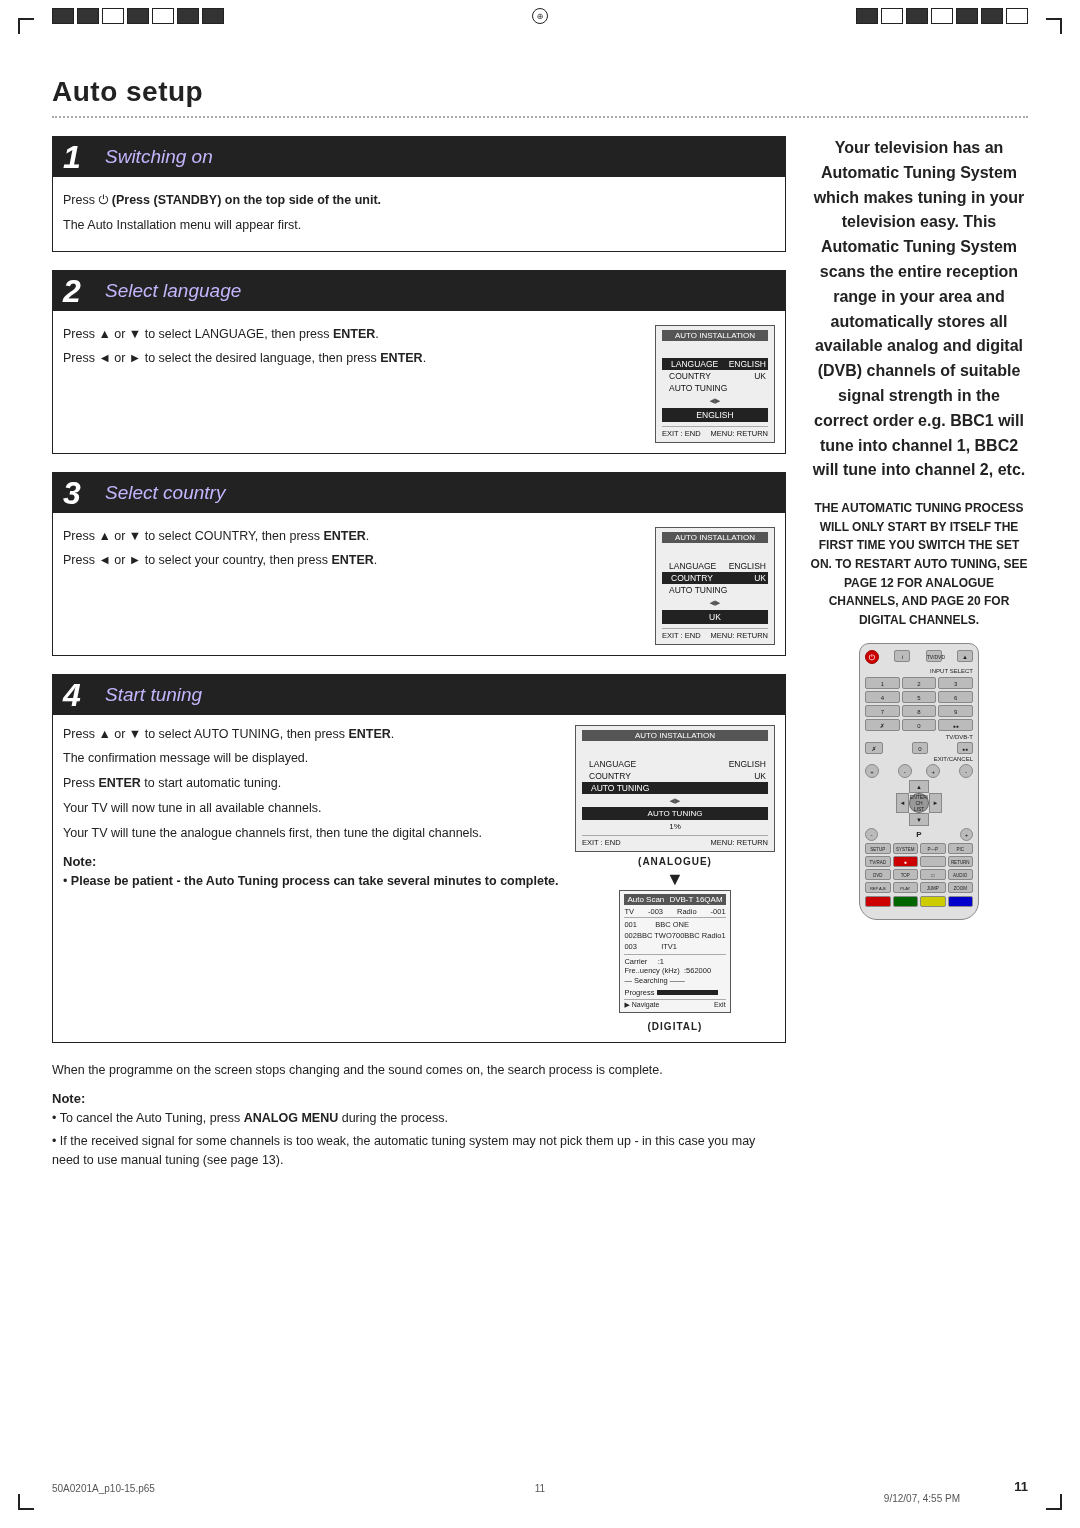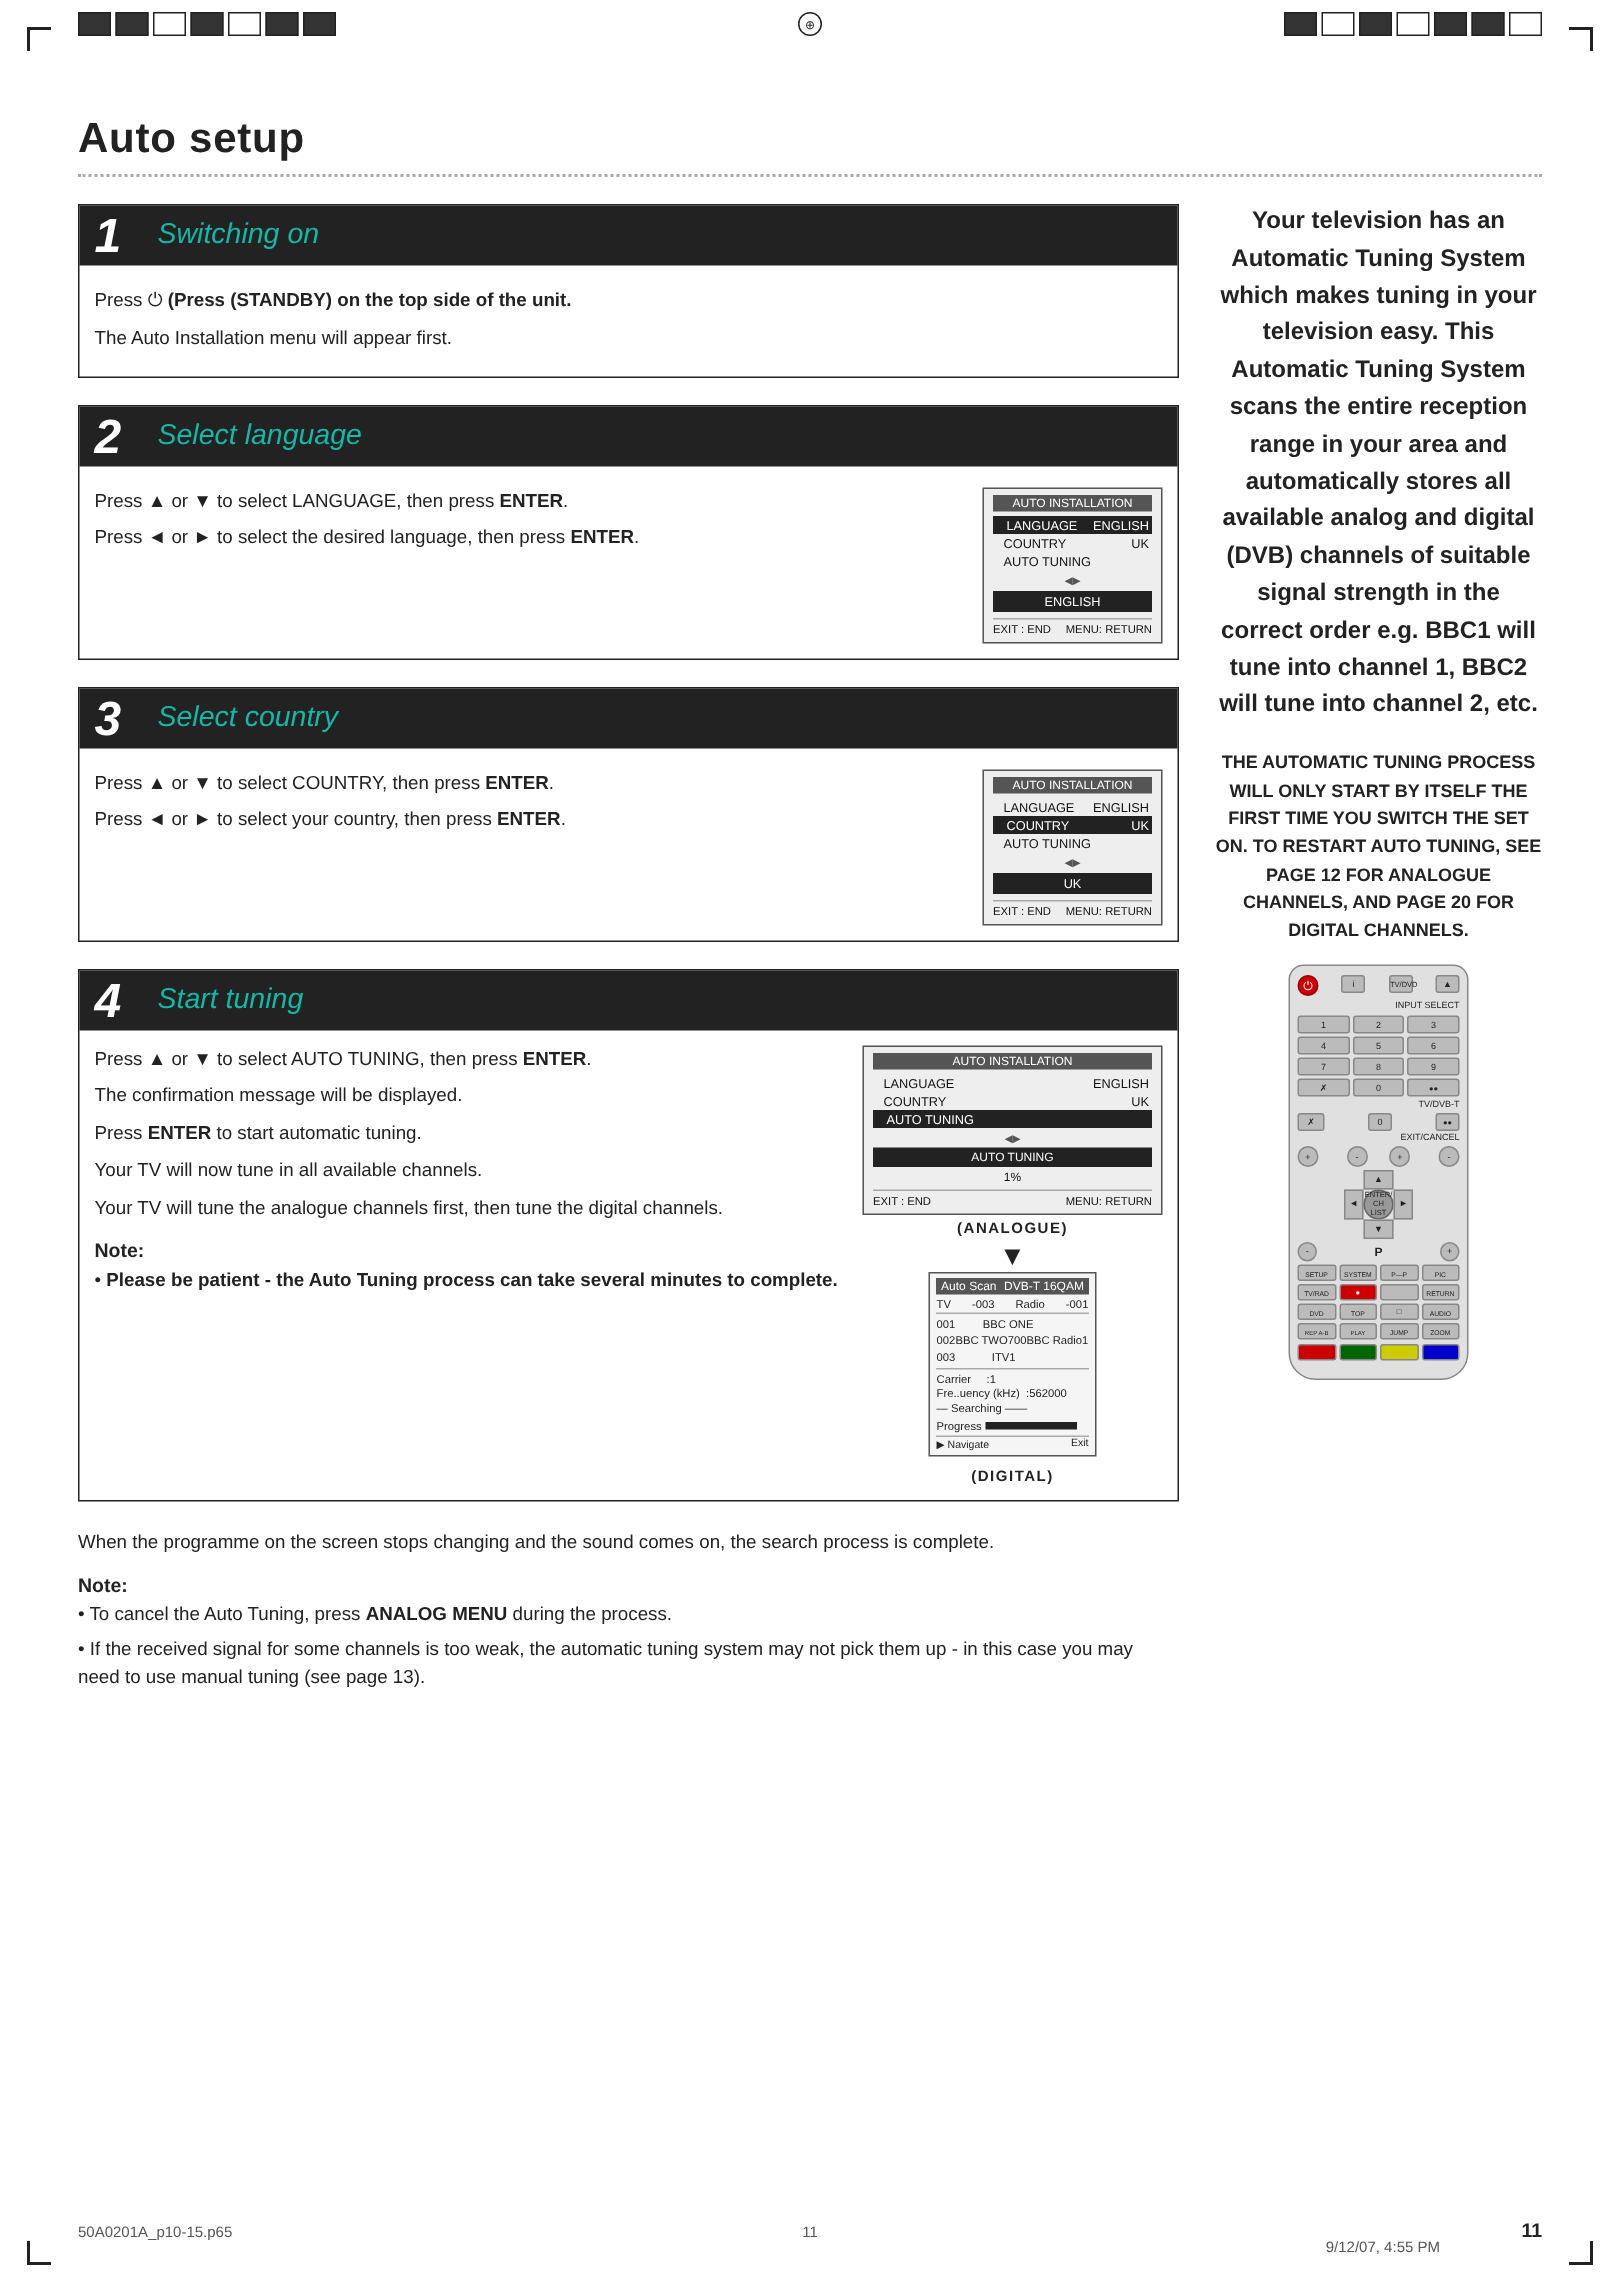--- a/index.html
+++ b/index.html
@@ -77,21 +77,21 @@
       font-style: italic;
       font-weight: bold;
       color: #fff;
       line-height: 1;
       width: 32px;
     }
     .step-title {
       font-size: 19px;
       font-style: italic;
       font-weight: normal;
-      color: #14b8a6;
+      color: #c4b5fd;
     }
 
     .step-body {
       display: flex;
       gap: 10px;
       padding: 14px 10px 10px 10px;
     }
     .step-text {
       flex: 1 1 0;
       font-size: 12.5px;
@@ -110,21 +110,21 @@
       padding: 4px 6px;
       font-size: 9px;
       color: #111;
     }
     .tv-screen .tv-title-bar {
       background: #555;
       color: #fff;
       text-align: center;
       font-size: 8px;
       padding: 1px 3px;
-      margin-bottom: 3px;
+      margin-bottom: 17px;
     }
     .tv-screen .tv-row {
       display: flex;
       justify-content: space-between;
       padding: 1px 2px;
       font-size: 8.5px;
     }
     .tv-screen .tv-row.active {
       background: #222;
       color: #fff;

